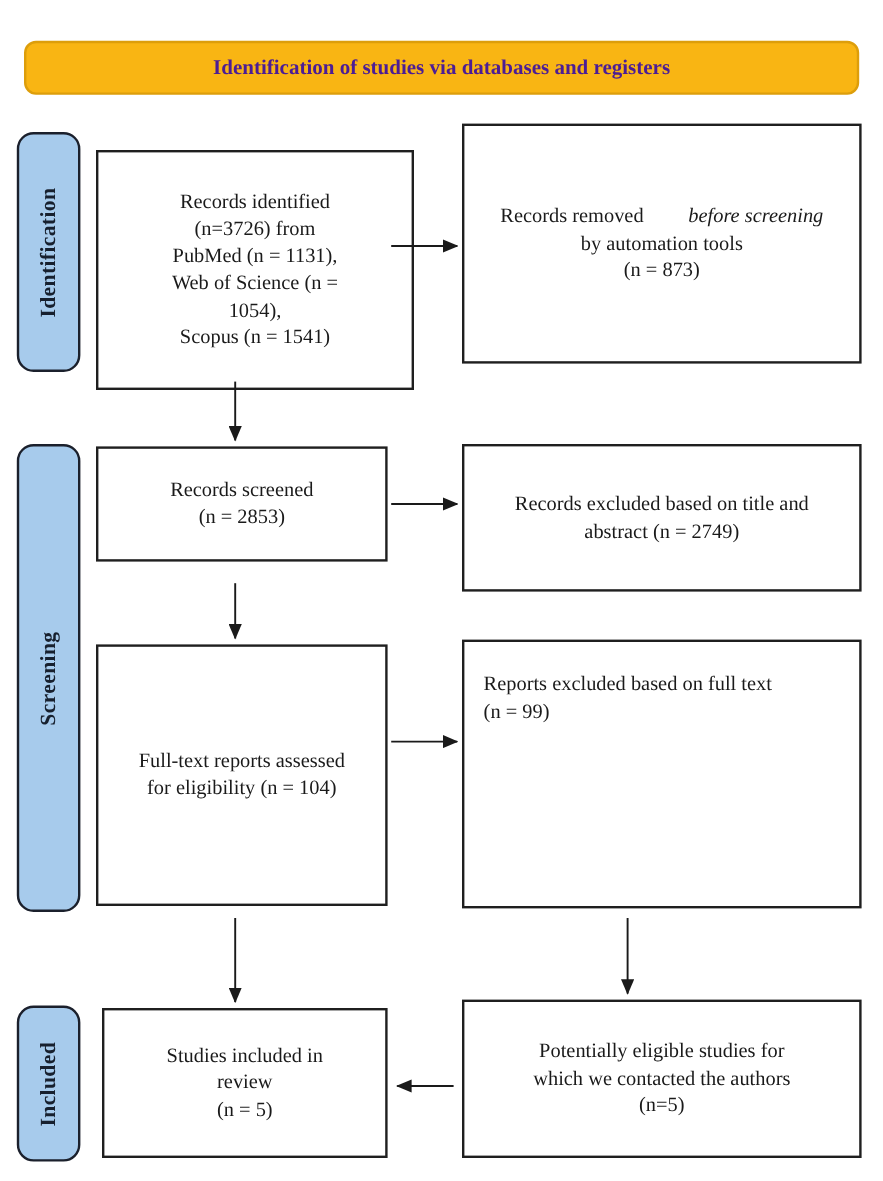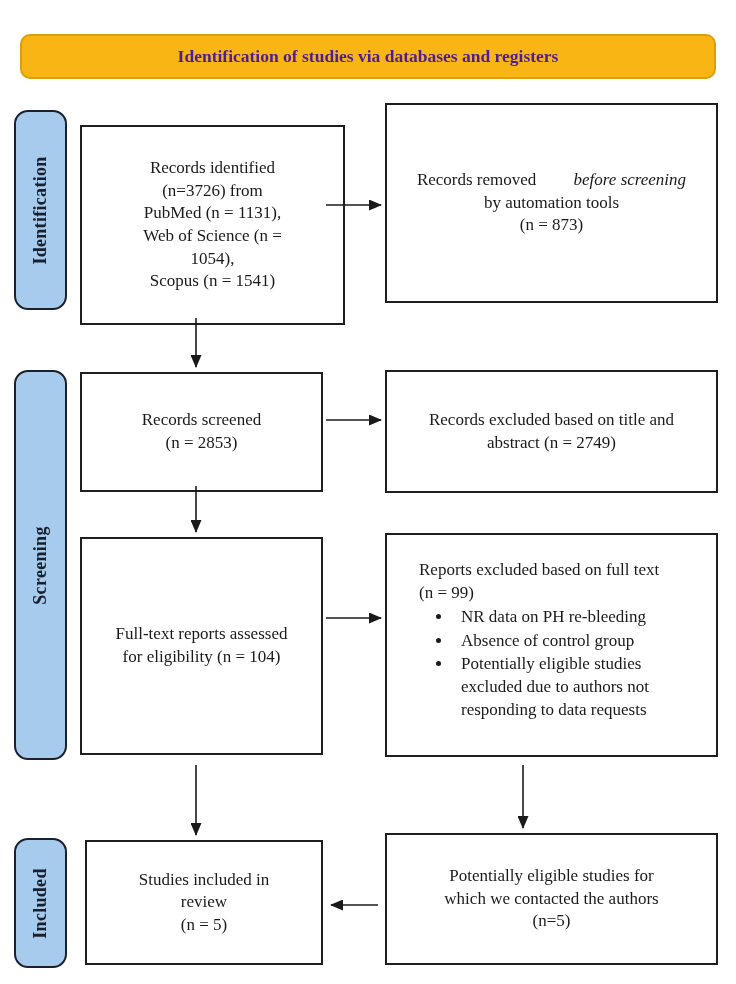--- a/index.html
+++ b/index.html
@@ -64,30 +64,30 @@
     align-items: center;
     justify-content: center;
     text-align: center;
     font-size: 17px;
     line-height: 1.33;
     white-space: pre-line;
     padding: 6px 10px;
   }
   .box-records-identified { left: 80px;  top: 105px; width: 265px; height: 200px; margin-top: 20px; }
   .box-records-removed    { left: 385px; top: 103px; width: 333px; height: 200px; }
-  .box-records-screened   { left: 80px;  top: 372px; width: 243px; height: 120px; }
+  .box-records-screened   { left: 80px;  top: 372px; width: 243px; height: 96px; }
   .box-records-excluded   { left: 385px; top: 370px; width: 333px; height: 123px; }
   .box-fulltext-assessed  { left: 80px;  top: 537px; width: 243px; height: 218px; }
   .box-reports-excluded   {
     left: 385px; top: 533px; width: 333px; height: 224px;
     align-items: flex-start;
     justify-content: flex-start;
     text-align: left;
     flex-direction: column;
-    padding: 24px 14px 10px 32px;
+    padding: 24px 14px 10px 16px;
   }
   .box-studies-included   { left: 85px;  top: 840px; width: 238px; height: 125px; }
   .box-contacted-authors  { left: 385px; top: 833px; width: 333px; height: 132px; }
   .box-reports-excluded ul {
     margin: 2px 0 0 0;
     padding-left: 34px;
     white-space: normal;
   }
   .box-reports-excluded li {
     padding-left: 8px;
@@ -150,25 +150,20 @@
   </div>
 
   <div class="fbox box-fulltext-assessed">
     <span>Full-text reports assessed
 for eligibility (n = 104)</span>
   </div>
 
   <div class="fbox box-reports-excluded">
     <span>Reports excluded based on full text
 (n = 99)</span>
-    <ul>
-      <li>NR data on PH re-bleeding</li>
-      <li>Absence of control group</li>
-      <li>Potentially eligible studies excluded due to authors not responding to data requests</li>
-    </ul>
   </div>
 
   <div class="fbox box-studies-included">
     <span>Studies included in
 review
 (n = 5)</span>
   </div>
 
   <div class="fbox box-contacted-authors">
     <span>Potentially eligible studies for

